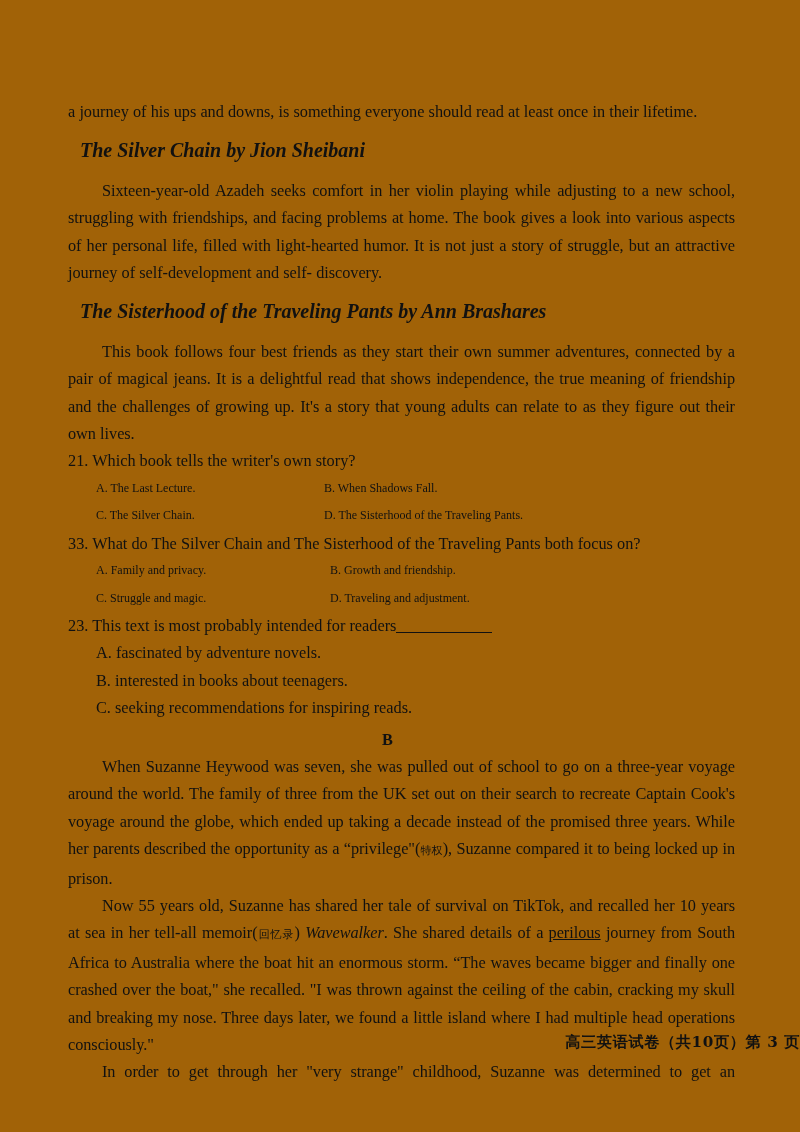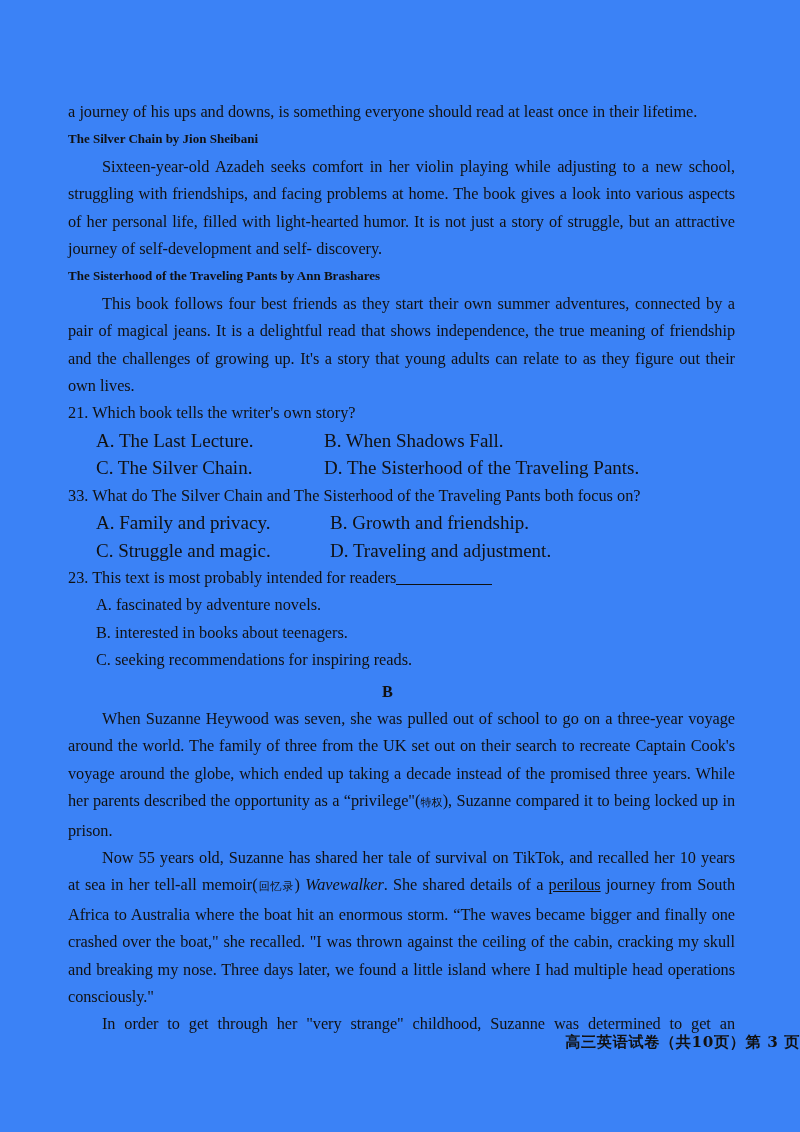--- a/index.html
+++ b/index.html
@@ -14,21 +14,21 @@
     font-family: "Liberation Serif", "DejaVu Serif", serif;
     color: #111111;
     overflow: hidden;
   }
   .page {
     position: absolute;
     left: 0;
     top: 0;
     width: 800px;
     height: 1132px;
-    background: #3b82f6;
+    background: #a16207;
   }
   .content {
     position: absolute;
     left: 68px;
     top: 98px;
     width: 667px;
   }
   
   p.para {
     margin: 0;
@@ -37,37 +37,38 @@
     text-align: justify;
     text-justify: inter-word;
     letter-spacing: -0.05px;
     word-spacing: 0.2px;
   }
   p.indent {
     text-indent: 34px;
   }
   
   p.book-heading {
-    margin: 0;
-    font-size: 13px;
+    margin: 12px;
+    font-size: 20px;
     line-height: 27.4px;
     font-weight: bold;
+    font-style: italic;
     text-align: left;
   }
   
   p.question {
     margin: 0;
     font-size: 16.3px;
     line-height: 27.4px;
     text-align: left;
   }
   
   .opt-row {
     display: flex;
-    font-size: 19px;
+    font-size: 12px;
     line-height: 27.4px;
   }
   .opt-row .opt-a {
     width: 256px;
     flex: 0 0 256px;
     padding-left: 28px;
     box-sizing: border-box;
   }
   .opt-row.wide .opt-a {
     width: 262px;

